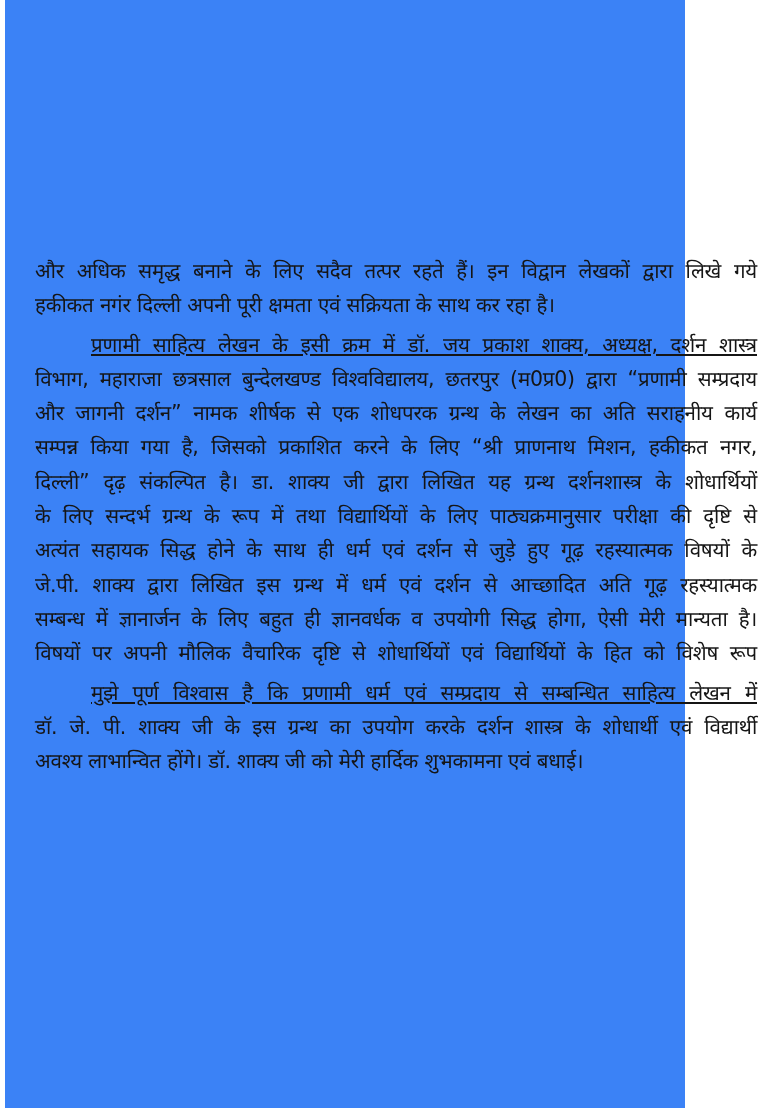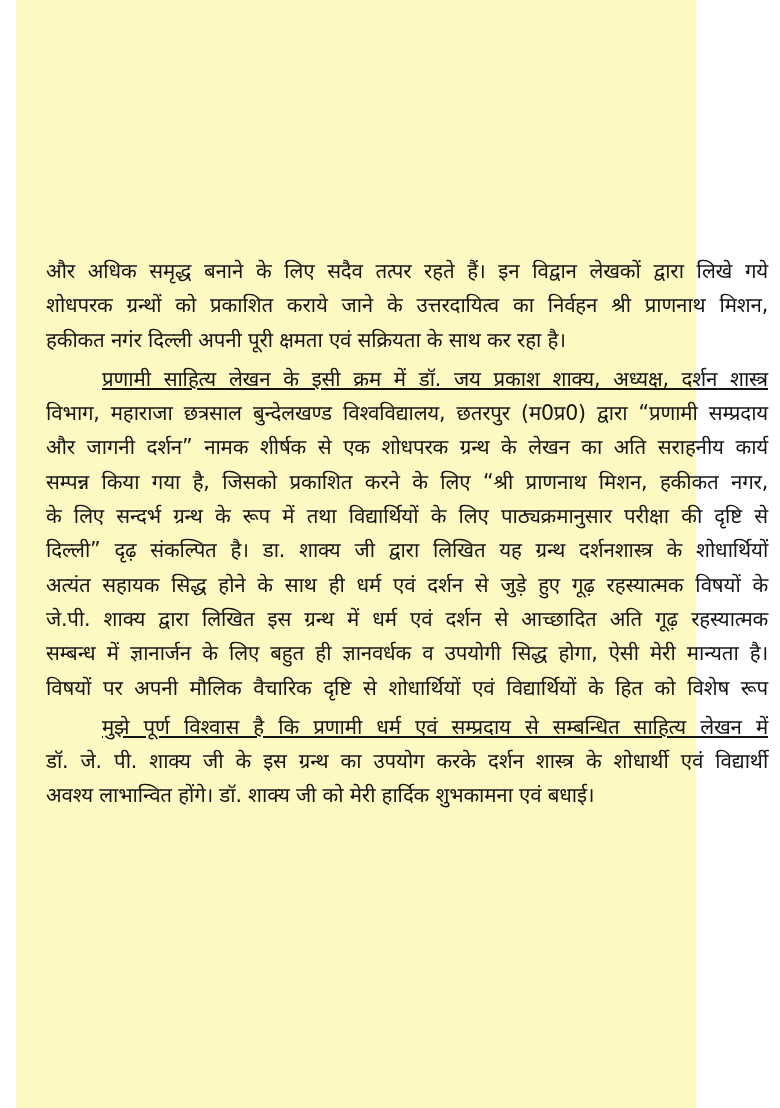--- a/index.html
+++ b/index.html
@@ -10,24 +10,24 @@
     body {
       width: 780px;
       height: 1108px;
       position: relative;
       overflow: hidden;
       font-family: "DejaVu Sans", sans-serif;
       color: #151515;
     }
     .page {
       position: absolute;
-      left: 16px; top: 0;
+      left: 5px; top: 0;
       width: 680px;
       height: 1108px;
-      background: #fef9c3;
+      background: #3b82f6;
     }
     .text-block {
       position: absolute;
       left: 30px;
       top: 254px;
       width: 722px;
     }
     .line {
       display: block;
       height: 34.3px;
@@ -51,33 +51,32 @@
     }
   </style>
 </head>
 <body>
 
 <div class="page">
   <div class="text-block">
 
     <div class="paragraph">
       <span class="line">और अधिक समृद्ध बनाने के लिए सदैव तत्पर रहते हैं। इन विद्वान लेखकों द्वारा लिखे गये</span>
-      <span class="line">शोधपरक ग्रन्थों को प्रकाशित कराये जाने के उत्तरदायित्व का निर्वहन श्री प्राणनाथ मिशन,</span>
       <span class="line last">हकीकत नगंर दिल्ली अपनी पूरी क्षमता एवं सक्रियता के साथ कर रहा है।</span>
     </div>
 
     <div class="para-gap"></div>
 
     <div class="paragraph">
       <span class="line indent">प्रणामी साहित्य लेखन के इसी क्रम में डॉ. जय प्रकाश शाक्य, अध्यक्ष, दर्शन शास्त्र</span>
       <span class="line">विभाग, महाराजा छत्रसाल बुन्देलखण्ड विश्वविद्यालय, छतरपुर (म0प्र0) द्वारा “प्रणामी सम्प्रदाय</span>
       <span class="line">और जागनी दर्शन” नामक शीर्षक से एक शोधपरक ग्रन्थ के लेखन का अति सराहनीय कार्य</span>
       <span class="line">सम्पन्न किया गया है, जिसको प्रकाशित करने के लिए “श्री प्राणनाथ मिशन, हकीकत नगर,</span>
+      <span class="line">दिल्ली” दृढ़ संकल्पित है। डा. शाक्य जी द्वारा लिखित यह ग्रन्थ दर्शनशास्त्र के शोधार्थियों</span>
       <span class="line">के लिए सन्दर्भ ग्रन्थ के रूप में तथा विद्यार्थियों के लिए पाठ्यक्रमानुसार परीक्षा की दृष्टि से</span>
-      <span class="line">दिल्ली” दृढ़ संकल्पित है। डा. शाक्य जी द्वारा लिखित यह ग्रन्थ दर्शनशास्त्र के शोधार्थियों</span>
       <span class="line">अत्यंत सहायक सिद्ध होने के साथ ही धर्म एवं दर्शन से जुड़े हुए गूढ़ रहस्यात्मक विषयों के</span>
       <span class="line">जे.पी. शाक्य द्वारा लिखित इस ग्रन्थ में धर्म एवं दर्शन से आच्छादित अति गूढ़ रहस्यात्मक</span>
       <span class="line">सम्बन्ध में ज्ञानार्जन के लिए बहुत ही ज्ञानवर्धक व उपयोगी सिद्ध होगा, ऐसी मेरी मान्यता है।</span>
       <span class="line">विषयों पर अपनी मौलिक वैचारिक दृष्टि से शोधार्थियों एवं विद्यार्थियों के हित को विशेष रूप</span>
     </div>
 
     <div class="para-gap"></div>
 
     <div class="paragraph">
       <span class="line indent">मुझे पूर्ण विश्वास है कि प्रणामी धर्म एवं सम्प्रदाय से सम्बन्धित साहित्य लेखन में</span>

